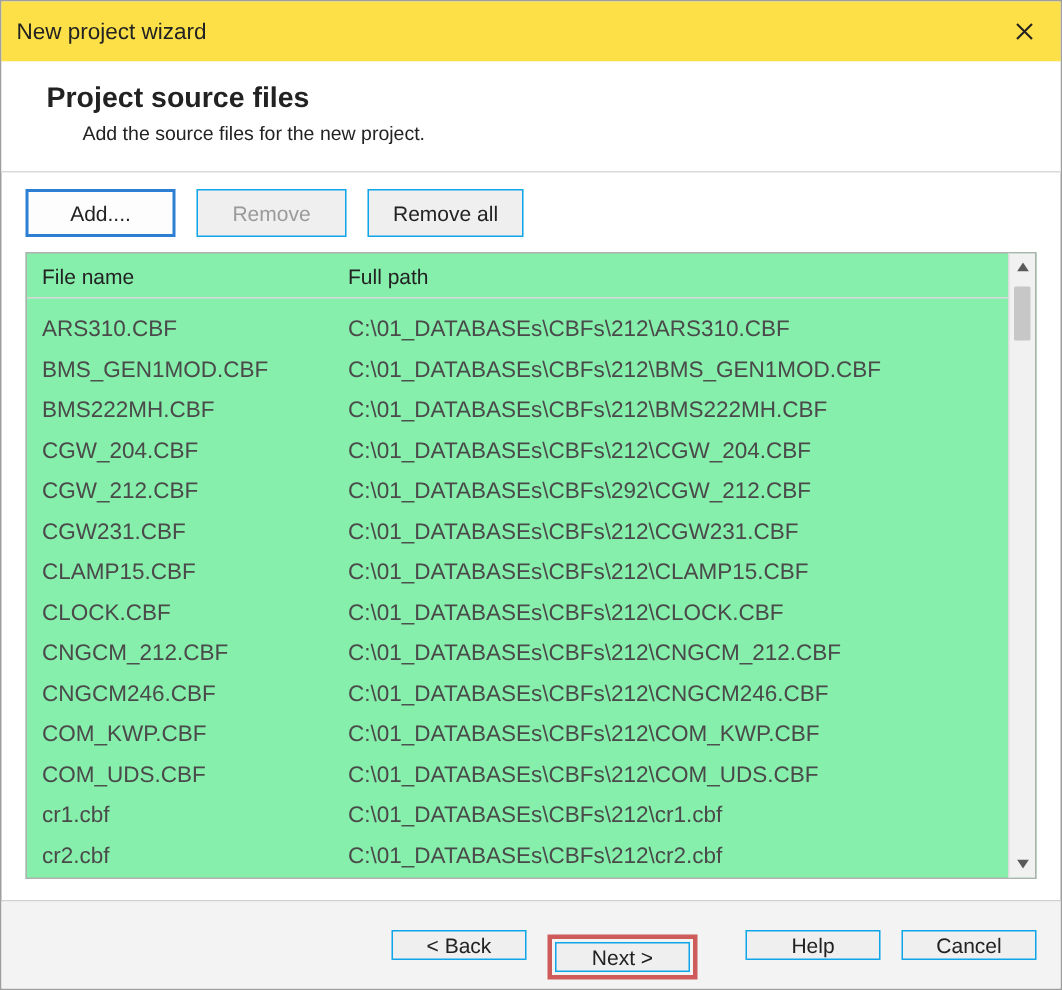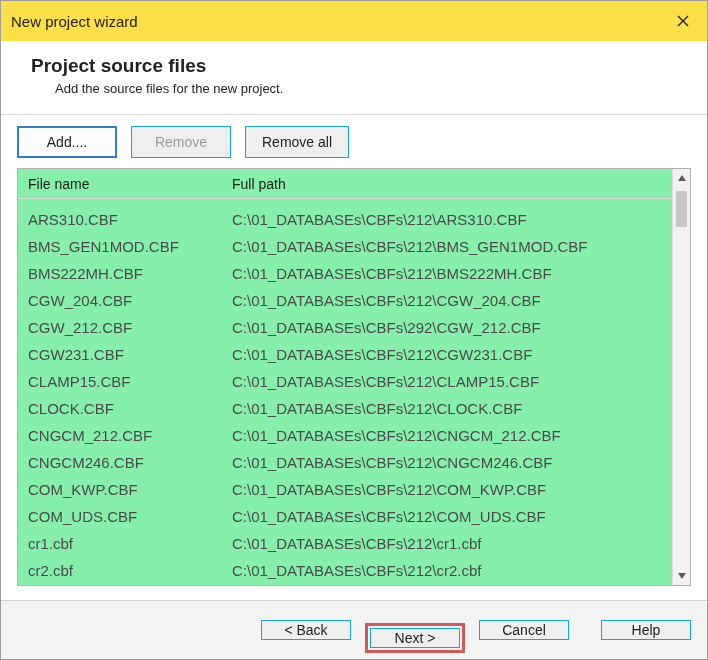--- a/index.html
+++ b/index.html
@@ -288,17 +288,17 @@
       </div>
     </div>
 
   </div>
 
   <div class="footer">
     <div class="btn">&lt; Back</div>
     <span class="highlight-frame">
       <span class="btn">Next &gt;</span>
     </span>
+    <div class="btn help">Help</div>
     <div class="btn">Cancel</div>
-    <div class="btn help">Help</div>
   </div>
 
 </div>
 
 </body></html>

